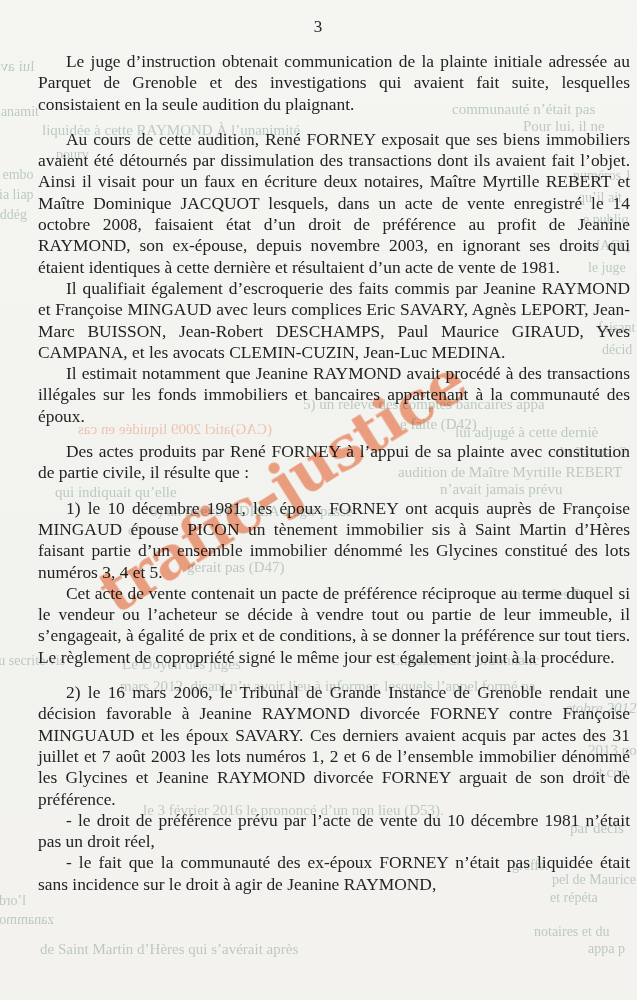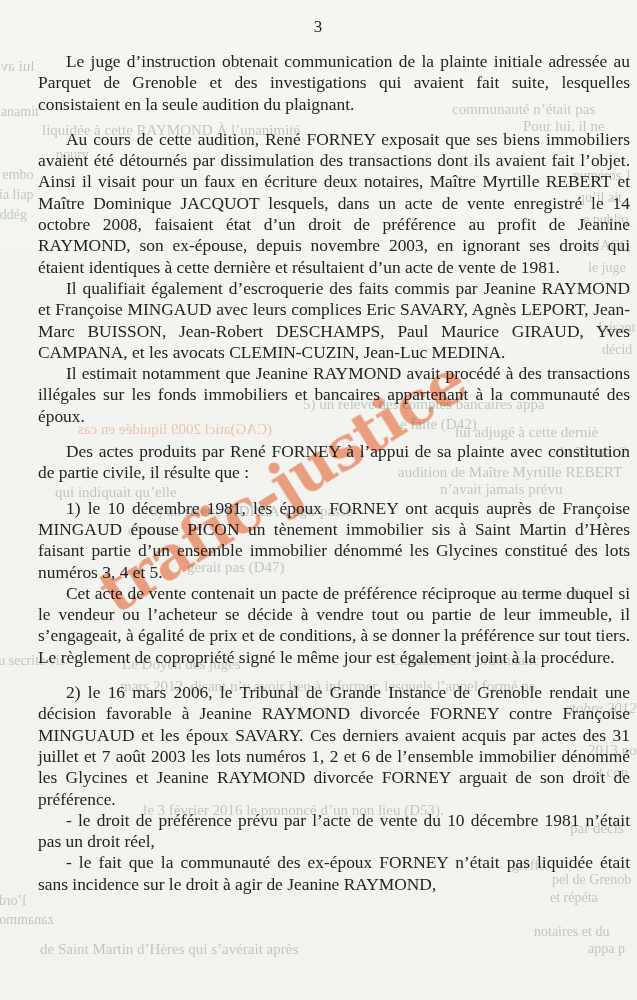--- a/index.html
+++ b/index.html
@@ -79,21 +79,21 @@
       <span class="frag" style="left: -8px; top: 653px; font-size: 14px; color: rgb(143, 168, 155);">au secrite vis</span>
       <span class="frag" style="left: 122px; top: 656px; font-size: 15px; color: rgb(143, 168, 155);">Le Doyen des juges</span>
       <span class="frag" style="left: 390px; top: 652px; font-size: 15px; color: rgb(143, 168, 155);">Chambre de l’ordonnanc</span>
       <span class="frag" style="left: 120px; top: 678px; font-size: 15px; color: rgb(143, 168, 155);">mars 2012, disant n’y avoir lieu à informer, lesquels l’appel formé pa</span>
       <span class="frag" style="left: 565px; top: 700px; font-size: 15px; color: rgb(143, 168, 155); font-style: italic;">ctobre 2012</span>
       <span class="frag" style="left: 588px; top: 742px; font-size: 15px; color: rgb(143, 168, 155);">2013 po</span>
       <span class="frag" style="left: 592px; top: 764px; font-size: 15px; color: rgb(143, 168, 155);">et con</span>
       <span class="frag" style="left: 143px; top: 802px; font-size: 15px; color: rgb(143, 168, 155);">le 3 février 2016 le prononcé d’un non lieu (D53).</span>
       <span class="frag" style="left: 570px; top: 820px; font-size: 15px; color: rgb(143, 168, 155);">par décis</span>
       <span class="frag" style="left: 512px; top: 858px; font-size: 14px; color: rgb(143, 168, 155);">greffe.</span>
-      <span class="frag" style="left: 552px; top: 872px; font-size: 14px; color: rgb(143, 168, 155);">pel de Grenob</span>
+      <span class="frag" style="left: 552px; top: 872px; font-size: 14px; color: rgb(143, 168, 155);">pel de Maurice</span>
       <span class="frag" style="left: 550px; top: 890px; font-size: 14px; color: rgb(143, 168, 155);">et répéta</span>
       <span class="frag mirror" style="left: -12px; top: 893px; font-size: 14px; color: rgb(143, 168, 155);">l’ordre</span>
       <span class="frag mirror" style="left: -14px; top: 912px; font-size: 14px; color: rgb(143, 168, 155);">zanammode</span>
       <span class="frag" style="left: 534px; top: 924px; font-size: 14px; color: rgb(143, 168, 155);">notaires et du</span>
       <span class="frag" style="left: 40px; top: 941px; font-size: 15px; color: rgb(143, 168, 155);">de Saint Martin d’Hères qui s’avérait après</span>
       <span class="frag" style="left: 588px; top: 941px; font-size: 14px; color: rgb(143, 168, 155);">appa p</span>
     </div>
   <div class="page-number">3</div>
   <div id="page-body" class="page-body">
       <p class="para">Le juge d’instruction obtenait communication de la plainte initiale adressée au Parquet de Grenoble et des investigations qui avaient fait suite, lesquelles consistaient en la seule audition du plaignant.</p>

